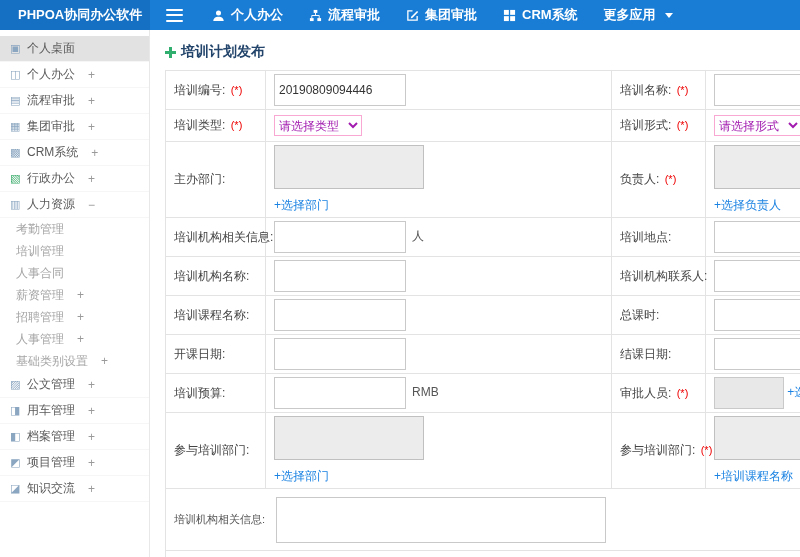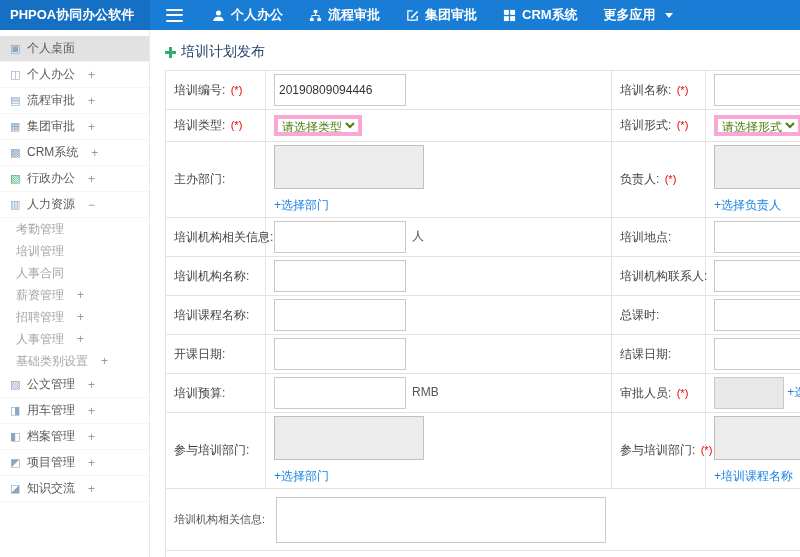--- a/index.html
+++ b/index.html
@@ -2,21 +2,21 @@
 <html style="--topbar_blue: #1a7dd5; --logo_blue: #1570c4; --link_blue: #1a82e2; --plus_green: #2fae6e; --icon_green: #3fae6f; --required_red: #ee0000; --active_item_bg: #e2e2e2;"><head>
 <meta charset="utf-8">
 <style>
   *{margin:0;padding:0;box-sizing:border-box}
   html,body{width:800px;height:557px;overflow:hidden;background:#fff;
     font-family:"Liberation Sans","DejaVu Sans",sans-serif}
   
   .topbar{position:absolute;left:0;top:0;width:800px;height:30px;
     background:var(--topbar_blue,#1a7dd5);display:flex;align-items:center;color:#fff;z-index:5}
   .logo{width:150px;height:30px;line-height:30px;background:var(--logo_blue,#1570c4);
-    font-size:13px;font-weight:bold;padding-left:10px;white-space:nowrap;overflow:hidden}
+    font-size:13px;font-weight:bold;padding-left:18px;white-space:nowrap;overflow:hidden}
   .hamburger{width:17px;height:13px;margin:0 16px;display:flex;flex-direction:column;
     justify-content:space-between;cursor:pointer}
   .hamburger i{display:block;height:2px;background:#fff;border-radius:1px}
   .nav{display:flex;height:30px;align-items:stretch}
   .nav-item{display:flex;align-items:center;gap:6px;padding:0 13px;font-size:13px;
     font-weight:bold;color:#fff;text-decoration:none;cursor:pointer;white-space:nowrap}
   .nav-item svg{display:block}
   .caret{width:0;height:0;border-left:4px solid transparent;border-right:4px solid transparent;
     border-top:5px solid #fff;margin-left:3px}
   
@@ -31,31 +31,31 @@
   .side-sub{display:flex;align-items:center;height:22px;padding-left:16px;font-size:12px;
     color:#a5a5a5;cursor:pointer;white-space:nowrap}
   
   .main{position:absolute;left:151px;top:30px;right:0;bottom:0;background:#fff;overflow:hidden}
   .page-head{display:flex;align-items:center;padding:13px 0 9px 14px}
   .plus{position:relative;width:11px;height:11px;margin-right:5px;flex:0 0 auto}
   .plus::before{content:"";position:absolute;left:4px;top:0;width:3px;height:11px;
     background:var(--plus_green,#2fae6e)}
   .plus::after{content:"";position:absolute;top:4px;left:0;width:11px;height:3px;
     background:var(--plus_green,#2fae6e)}
-  .page-title{font-size:14px;font-weight:normal;color:#23456b}
+  .page-title{font-size:14px;font-weight:bold;color:#23456b}
   
   table.form{border-collapse:collapse;table-layout:fixed;width:880px;margin-left:14px;background:#fff}
   table.form td{border:1px solid #e3e3e3;font-size:12px;color:#444;padding:3px 8px;
     vertical-align:middle}
   td.lbl{color:#555;font-size:11px;padding:3px 2px 3px 6px;white-space:nowrap}
   .req{color:var(--required_red,#ee0000);font-style:normal;margin-left:2px;font-size:11px}
   input.txt{width:132px;height:20px;border:1px solid #c9c9c9;padding:15px 4px;font-size:12px;
     color:#333;background:#fff;vertical-align:middle}
   input.txt.gray{background:#e8e8e8;width:70px}
-  select.sel{min-width:88px;height:21px;border:4px solid #f9a8d4;background:#fff;font-size:12px;color:#4d7c0f}
+  select.sel{min-width:88px;height:21px;border:1px solid #f9a8d4;background:#fff;font-size:12px;color:#a21caf}
   textarea.ta-s{width:150px;height:44px;border:1px solid #c0c0c0;background:#ececec;resize:none;
     display:block;font-size:12px}
   textarea.ta-l{height:46px;width:330px;border:1px solid #c9c9c9;background:#fff;resize:none;
     display:block;font-size:12px}
   textarea.ta-l.short{height:38px}
   .stack .lnk{display:inline-block;margin-top:8px}
   a.lnk{color:var(--link_blue,#1a82e2);font-size:12px;text-decoration:none;cursor:pointer;white-space:nowrap}
   .suffix{margin-left:6px;color:#555}
   .nowrap{white-space:nowrap;overflow:hidden}
   .wrow{display:flex;align-items:center;gap:6px;padding:4px 0}

